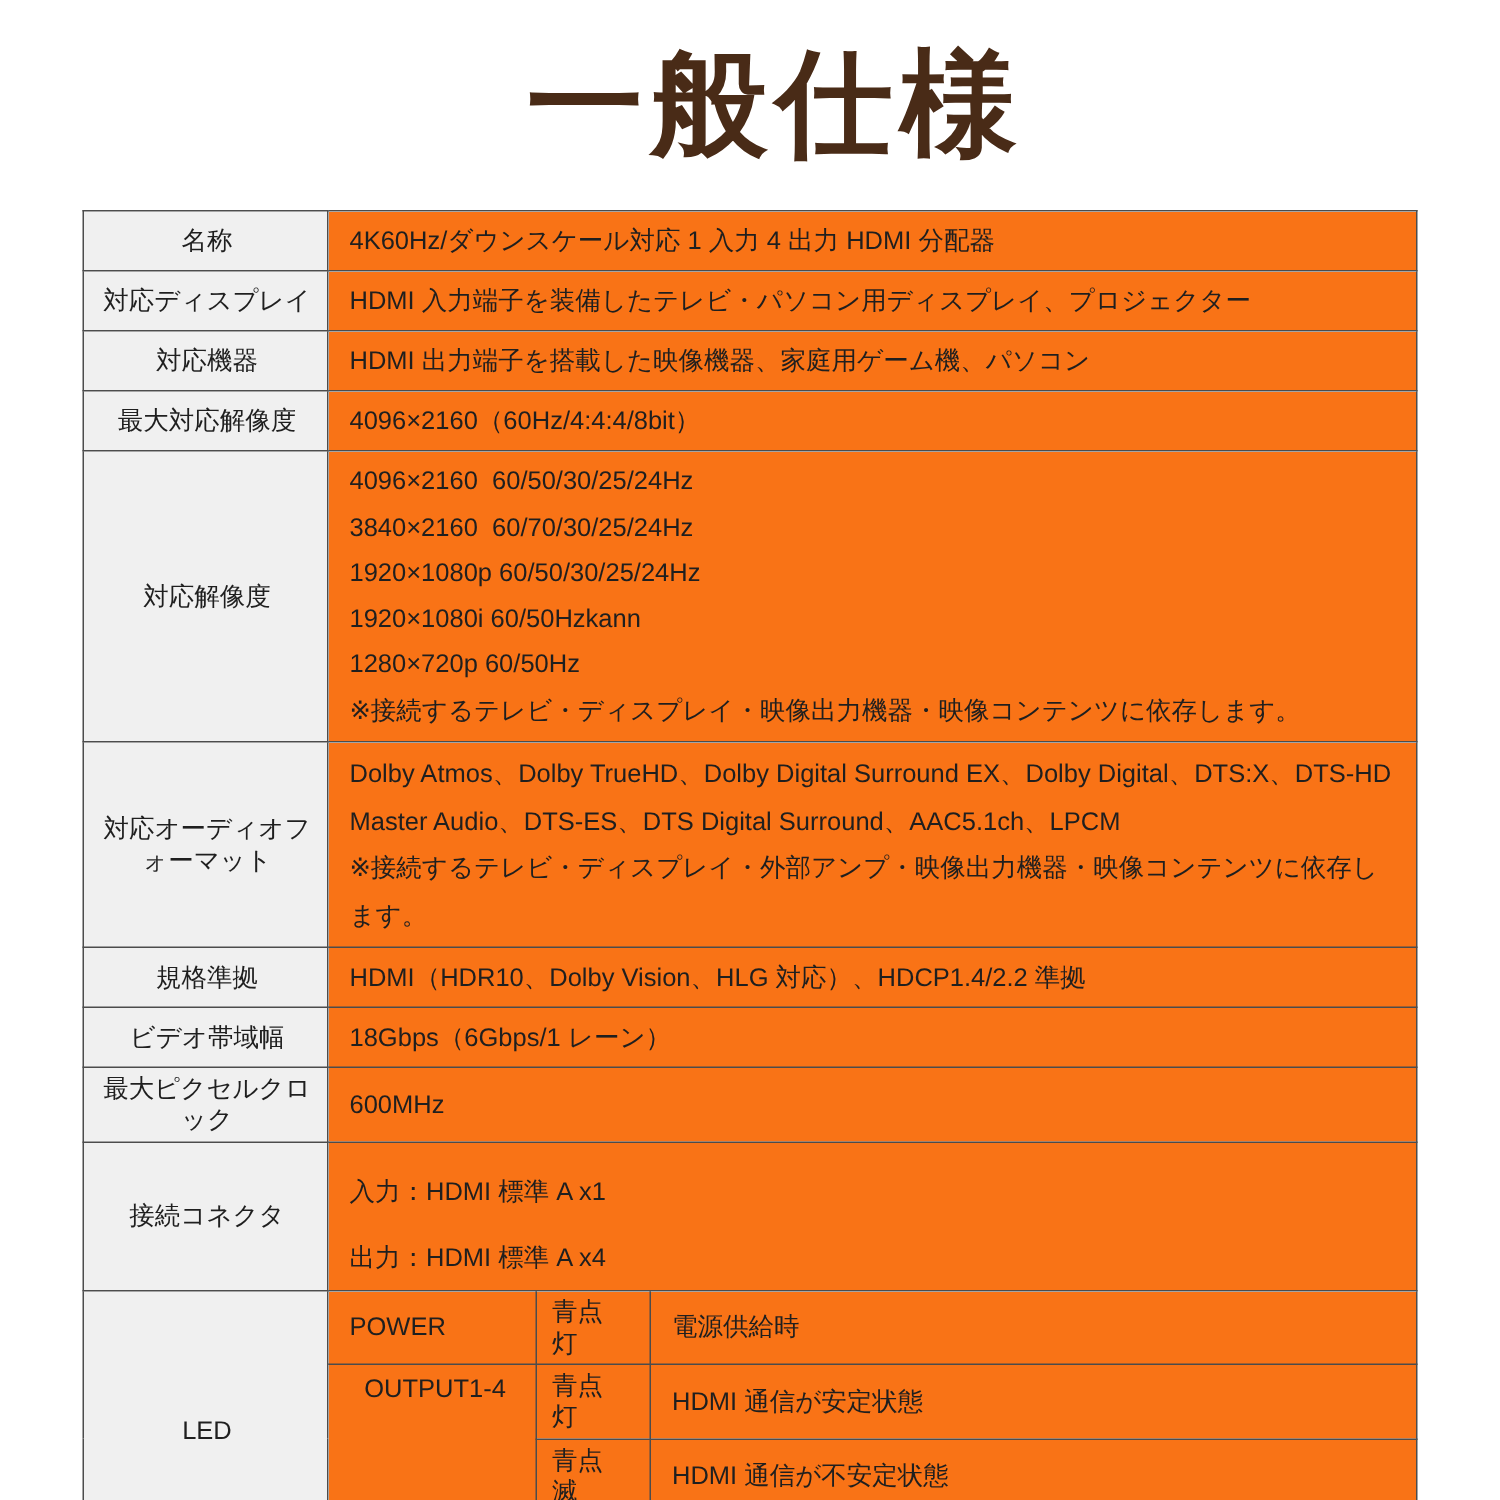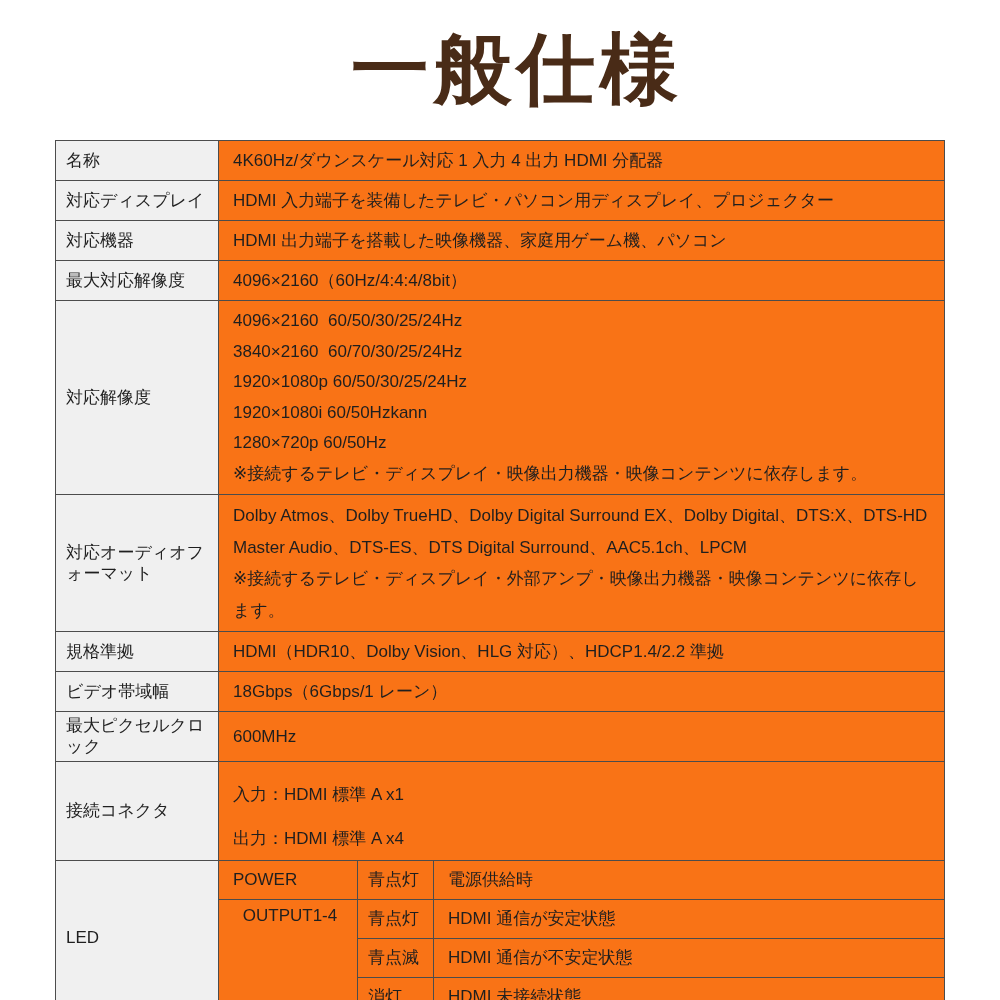--- a/index.html
+++ b/index.html
@@ -22,35 +22,35 @@
   table.spec-table{
     position:absolute;left:55px;top:140px;width:890px;
     border-collapse:collapse;table-layout:fixed;
     font-size:17px;line-height:1.25;
   }
   .spec-table th,.spec-table td{
     border:1.6px solid var(--border-color);
     vertical-align:middle;overflow:hidden;
   }
   .spec-table th{
-    background:var(--header-bg);font-weight:normal;text-align:left;
+    background:var(--header-bg);font-weight:normal;text-align:center;
     padding:3px 8px 3px 10px;
   }
   .spec-table td{background:#f97316;padding:3px 10px 3px 14px;}
   tr.rh-s th,tr.rh-s td{height:33px;}
   tr.rh-res td,tr.rh-res th{height:183px;}
   tr.rh-audio td,tr.rh-audio th{height:95px;}
   tr.rh-conn td,tr.rh-conn th{height:65px;}
   tr.rh-led td,tr.rh-led th{height:32px;margin-top:22px;}
   tr.rh-cable td,tr.rh-cable th{height:95px;}
   td.multi{padding-top:5px;padding-bottom:5px;}
   .ln{line-height:30.5px;white-space:pre-wrap;}
   .ln-2{line-height:32px;white-space:pre-wrap;margin-top:12px;}
   .para{line-height:31.5px;white-space:normal;}
-  td.led-state{padding-left:10px;padding-right:4px;}
+  td.led-state{padding-left:10px;padding-right:20px;}
 </style>
 </head>
 <body>
 
 <h1 class="title">一般仕様</h1>
 
 <table class="spec-table">
   <colgroup>
     <col style="width:163px">
       <col style="width:139px">

